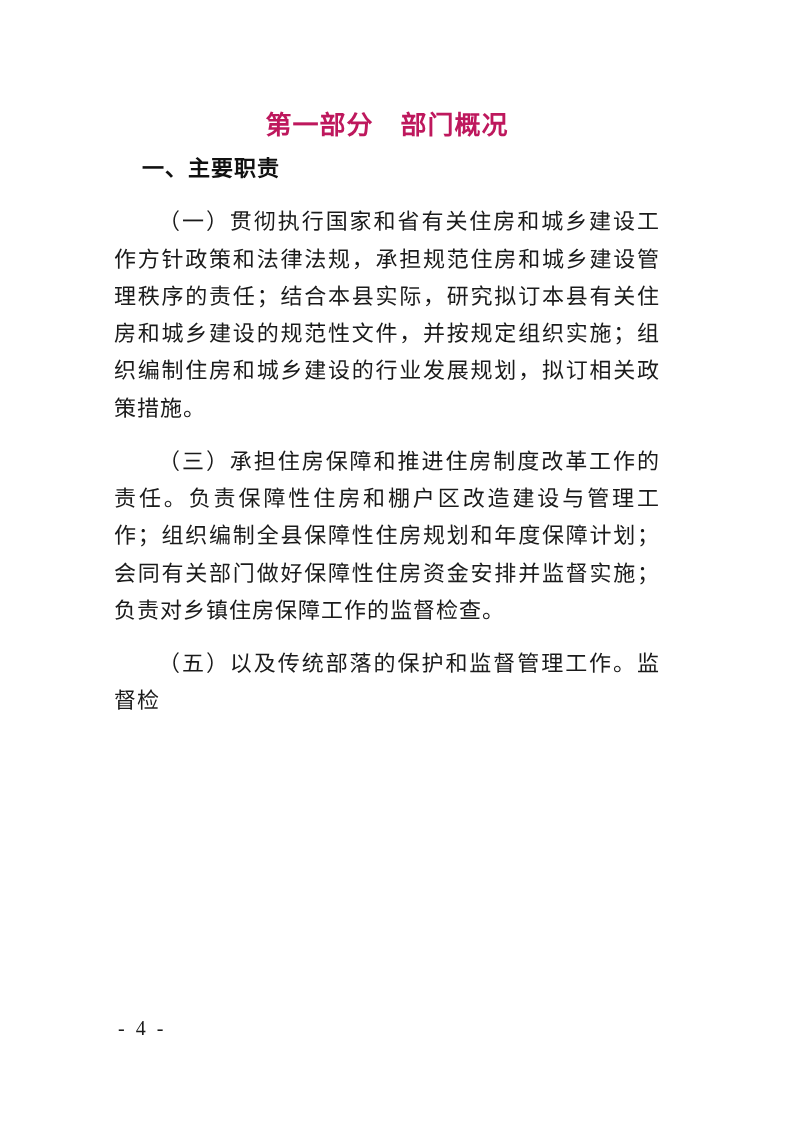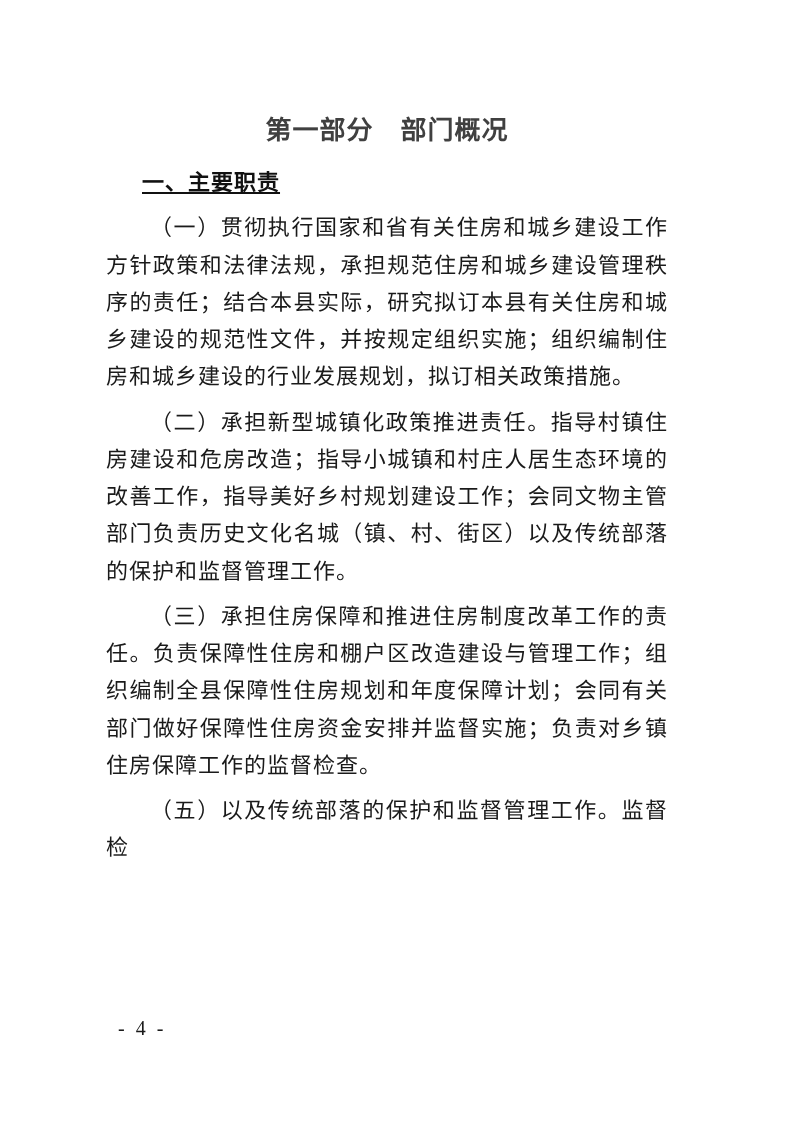--- a/index.html
+++ b/index.html
@@ -16,42 +16,41 @@
     overflow: hidden;
     font-family: "Liberation Serif", serif;
   }
   .content {
     position: absolute;
     left: 98px;
     top: 100px;
     width: 578px;
   }
   .doc-title {
-    margin: 15px;
+    margin: 8px;
     text-align: center;
-    font-family: Liberation Mono, monospace;
+    font-family: Liberation Sans, sans-serif;
     font-weight: bold;
     font-size: 26px;
     line-height: 34px;
     letter-spacing: 1px;
-    color: #404040;
+    color: #be185d;
   }
   .section-heading {
     margin: 4px 0 0 0;
     font-family: "Liberation Sans", sans-serif;
     font-weight: bold;
     font-size: 22px;
     line-height: 37.25px;
     letter-spacing: 1px;
     text-indent: 2em;
     color: #111111;
-    text-decoration: underline;
   }
   .para {
-    margin: 8px;
+    margin: 16px;
     font-size: 22px;
     line-height: 37.25px;
     letter-spacing: 1px;
     text-indent: 2em;
     text-align: justify;
     text-justify: inter-character;
     color: #1a1a1a;
   }
   .page-number {
     position: absolute;
@@ -65,18 +64,17 @@
   }
 </style>
 </head>
 <body>
 
 <div class="page">
   <div class="content">
     <h1 class="doc-title">第一部分　部门概况</h1>
     <h2 class="section-heading">一、主要职责</h2>
     <p class="para">（一）贯彻执行国家和省有关住房和城乡建设工作方针政策和法律法规，承担规范住房和城乡建设管理秩序的责任；结合本县实际，研究拟订本县有关住房和城乡建设的规范性文件，并按规定组织实施；组织编制住房和城乡建设的行业发展规划，拟订相关政策措施。</p>
-    <p class="para">（二）承担新型城镇化政策推进责任。指导村镇住房建设和危房改造；指导小城镇和村庄人居生态环境的改善工作，指导美好乡村规划建设工作；会同文物主管部门负责历史文化名城（镇、村、街区）以及传统部落的保护和监督管理工作。</p>
     <p class="para">（三）承担住房保障和推进住房制度改革工作的责任。负责保障性住房和棚户区改造建设与管理工作；组织编制全县保障性住房规划和年度保障计划；会同有关部门做好保障性住房资金安排并监督实施；负责对乡镇住房保障工作的监督检查。</p>
     <p class="para">（五）以及传统部落的保护和监督管理工作。监督检</p>
   </div>
   <div class="page-number">- 4 -</div>
 </div>
 
 </body></html>

